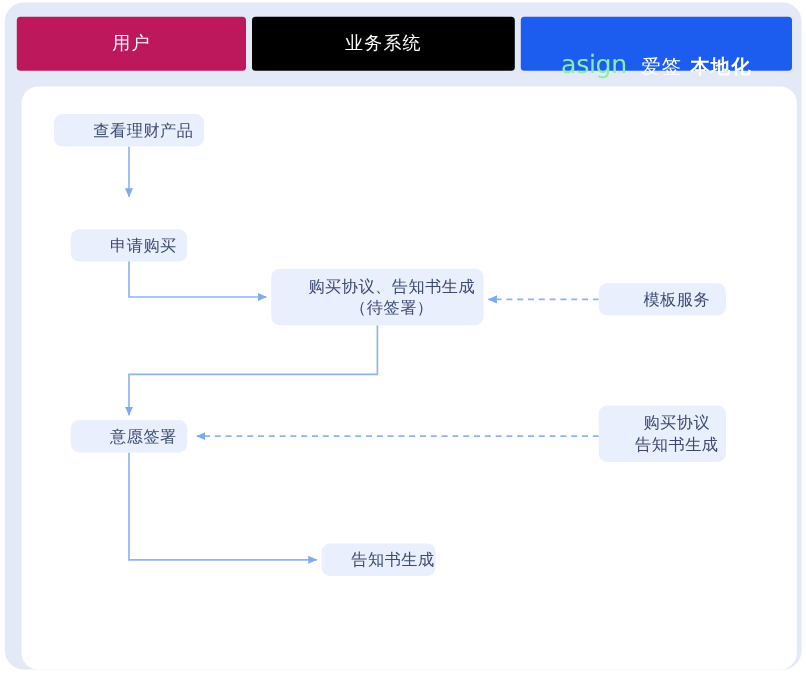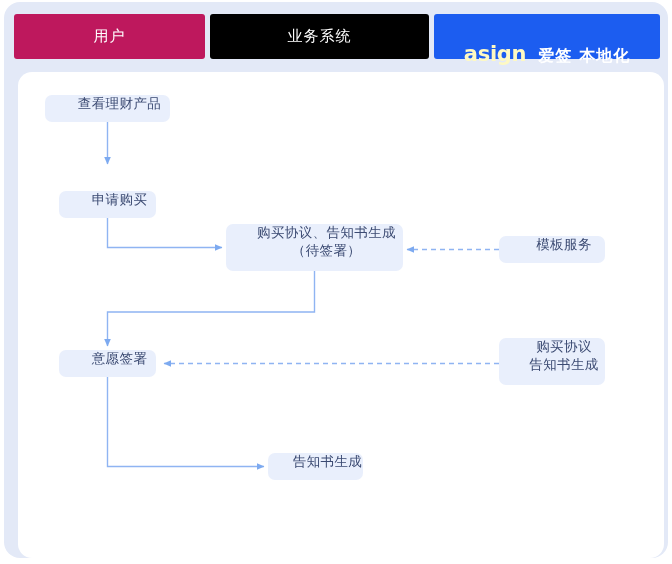--- a/index.html
+++ b/index.html
@@ -79,28 +79,28 @@
   }
   .logo-wrap {
     display: flex;
     align-items: baseline;
     justify-content: center;
     gap: 0;
   }
   .logo-mark {
     font-family: "DejaVu Sans", sans-serif;
     font-size: 21px;
-    font-weight: 700;
+    font-weight: 400;
     letter-spacing: -0.3px;
-    color: #fef9c3;
+    color: #86efac;
     line-height: 1;
   }
   .logo-cn {
     font-size: 16px;
-    font-weight: 700;
+    font-weight: 400;
     color: #ffffff;
     margin-left: 12px;
     line-height: 1;
   }
   .logo-suffix {
     font-size: 16px;
     font-weight: 700;
     color: #ffffff;
     margin-left: 7px;
     line-height: 1;
@@ -124,21 +124,21 @@
   }
 
   .node {
     position: absolute;
     background: #e9effc;
     border-radius: 7px;
     color: #3b4a72;
     font-size: 13.5px;
     line-height: 18px;
     display: flex;
-    align-items: flex-start;
+    align-items: center;
     justify-content: center;
     text-align: center;
     box-sizing: border-box;
     letter-spacing: 0.4px;
     padding-left: 24px;
   }
   .node span { display: block; }
 
   
   .n-view     { left: 27px;  top: 23px;  width: 125px; height: 27px; }

